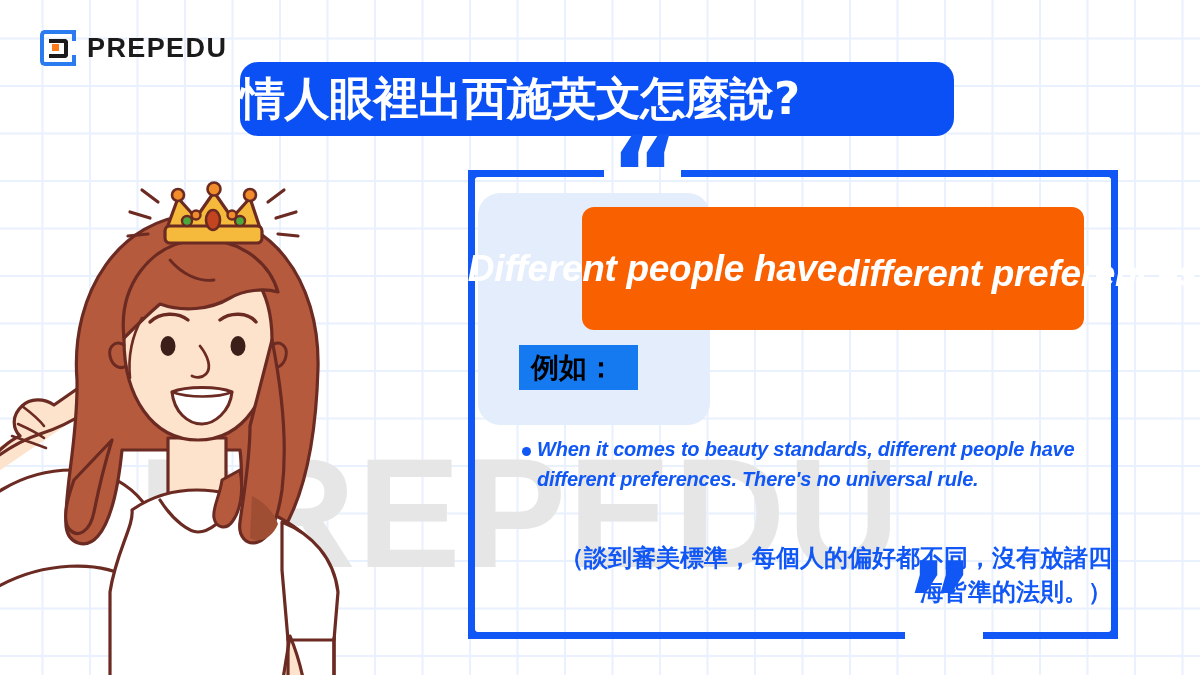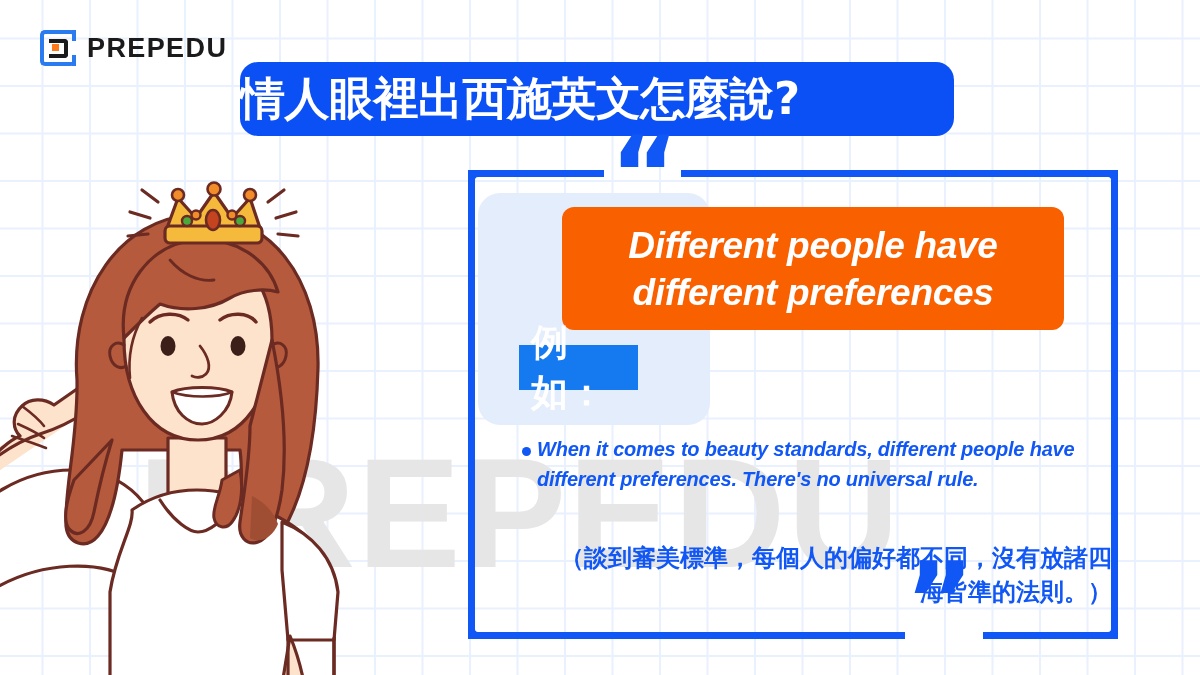--- a/index.html
+++ b/index.html
@@ -156,25 +156,25 @@
     font-size:105px;
     line-height:1;
     color:#1157f5;
     font-weight:bold;
     font-family:"DejaVu Sans","Liberation Sans",sans-serif;
   }
 
   
   #phrase-box {
     position:absolute;
-    left:562px; top:207px;
+    left:582px; top:207px;
     width:502px; height:123px;
     background:#f96000;
     border-radius:12px;
-    display:flex; flex-direction:column;
+    display:flex; flex-direction:row;
     align-items:center; justify-content:center;
   }
   #phrase-box .pl {
     color:#ffffff;
     font-size:37px;
     font-weight:bold;
     font-style:italic;
     line-height:1.0;
     letter-spacing:-0.3px;
     white-space:nowrap;
@@ -184,22 +184,22 @@
   
   #example-tag {
     position:absolute;
     left:519px; top:345px;
     width:119px; height:45px;
     background:#1579ef;
     display:flex; align-items:center;
     padding-left:12px;
   }
   #example-tag span {
-    color:#ffffff;
-    font-size:37px;
+    color:#000000;
+    font-size:28px;
     font-weight:bold;
     font-family:"DejaVu Sans","Liberation Sans",sans-serif;
   }
 
   
   #body-block {
     position:absolute;
     left:522px; top:435px;
     width:580px;
   }

